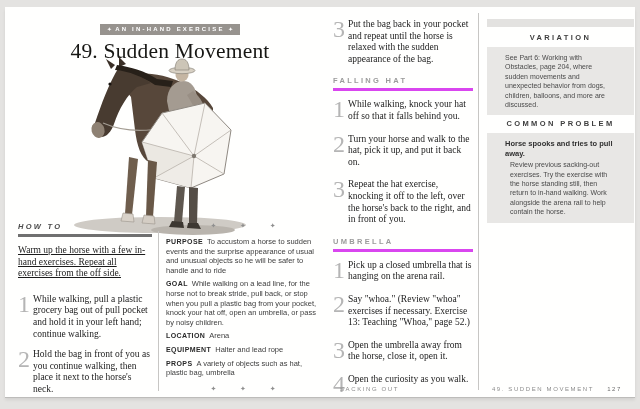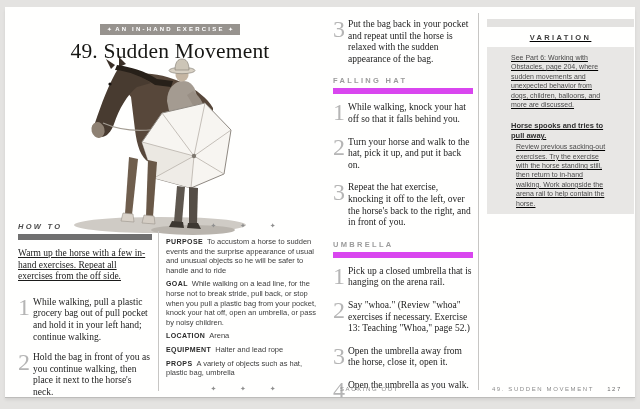--- a/index.html
+++ b/index.html
@@ -14,21 +14,21 @@
          font:bold 6px/11px "Liberation Sans",sans-serif;letter-spacing:2.2px;
          padding:0 7px;white-space:nowrap;}
   .badge .dm{font-size:5px;letter-spacing:0;}
   .title{margin:4px 0 0;font:400 21.5px/24px "Liberation Serif",serif;color:#171714;letter-spacing:0.2px;}
 
   
   .illustration{position:absolute;left:40px;top:50px;width:280px;height:192px;}
 
   
   .sect-head{font:bold 7.5px/9px "Liberation Sans",sans-serif;letter-spacing:2.3px;color:#9b9b9b;
-             border-bottom:6px solid #d946ef;padding-bottom:3px;margin:0 0 8px;}
+             border-bottom:3px solid #d946ef;padding-bottom:3px;margin:0 0 8px;}
   .sect-head.dark{color:#4b4b4b;border-color:#707070;font-style:italic;}
   .body-serif{font:9.5px/11.6px "Liberation Serif",serif;color:#1b1b1b;margin:0 0 14px;text-decoration:underline;}
   .step{display:flex;margin:0 0 9px;}
   .step-num{flex:0 0 15px;font:400 24px/20px "Liberation Serif",serif;color:#b5b5b5;}
   .step-text{font:9.5px/11.6px "Liberation Serif",serif;color:#1b1b1b;}
 
   
   .col-left{position:absolute;left:13px;top:213px;width:134px;}
   .col-left .sect-head{margin-top:2px;}
   .vrule{position:absolute;width:1px;background:#c7c6c4;}
@@ -39,25 +39,25 @@
   .diamonds{text-align:center;color:#8f8f8f;font-size:7px;word-spacing:22px;margin:0 0 7px;}
   .diamonds.bottom{margin:7px 0 0;}
   .info-item{margin:0 0 4px;font:7.5px/9.6px "Liberation Sans",sans-serif;color:#3d3d3d;}
   .info-label{font-weight:bold;color:#2a2a2a;font-size:7px;letter-spacing:0.4px;margin-right:4px;}
 
   .col-mid{position:absolute;left:328px;top:12px;width:140px;}
   .col-mid .sect-head{margin-top:9px;}
   .col-mid .step{margin-bottom:11px;}
 
   
-  .col-side{position:absolute;left:482px;top:12px;width:147px;text-decoration:underline;}
+  .col-side{position:absolute;left:482px;top:12px;width:147px;}
   .side-topbar{height:8px;background:#e3e2e0;margin-bottom:6px;}
   .side-head{text-align:center;font:bold 7.5px/9px "Liberation Sans",sans-serif;
              letter-spacing:2.4px;color:#3e3e3e;margin:4px 0 5px;}
-  .side-box{background:#e8e7e5;padding:6px 24px;font:7px/9.4px "Liberation Sans",sans-serif;color:#4a4a4a;}
+  .side-box{background:#e8e7e5;padding:6px 18px;font:7px/9.4px "Liberation Sans",sans-serif;color:#4a4a4a;}
   .side-box p{margin:0;}
   .side-box .prob{font-weight:bold;font-size:7.5px;color:#303030;margin-bottom:2px;}
   .side-box .sol{padding-left:5px;}
 
   .quote-block{position:absolute;left:8px;top:184px;width:131px;text-align:center;}
   .qrule{width:56px;height:1px;background:#8a8a8a;margin:0 auto 5px;}
   .qrule.bot{margin:5px auto 0;}
   .quote{font:italic 500 10px/13.4px "Liberation Serif",serif;color:#1d1d1d;margin:0;}
 
   
@@ -183,32 +183,33 @@
       <div class="step">
         <span class="step-num">2</span>
         <span class="step-text">Say "whoa." (Review "whoa" exercises if necessary. Exercise 13: Teaching "Whoa," page 52.)</span>
       </div>
       <div class="step">
         <span class="step-num">3</span>
         <span class="step-text">Open the umbrella away from the horse, close it, open it.</span>
       </div>
       <div class="step">
         <span class="step-num">4</span>
-        <span class="step-text">Open the umbrella as you walk.</span>
+        <span class="step-text">Open the curiosity as you walk.</span>
       </div>
     </div>
 
     <div class="vrule vrule-2"></div>
 
     <div class="col-side">
       <div class="side-topbar"></div>
       <div class="side-head">VARIATION</div>
       <div class="side-box">
         <p>See Part 6: Working with Obstacles, page 204, where sudden movements and unexpected behavior from dogs, children, balloons, and more are discussed.</p>
       </div>
+      <div class="side-head">COMMON PROBLEM</div>
       <div class="side-box">
         <p class="prob">Horse spooks and tries to pull away.</p>
         <p class="sol">Review previous sacking-out exercises. Try the exercise with the horse standing still, then return to in-hand walking. Work alongside the arena rail to help contain the horse.</p>
       </div>
     </div>
 
     <div class="footer-left">SACKING OUT</div>
     <div class="footer-right">
       <span>49. SUDDEN MOVEMENT</span>
       <span class="pageno">127</span>

